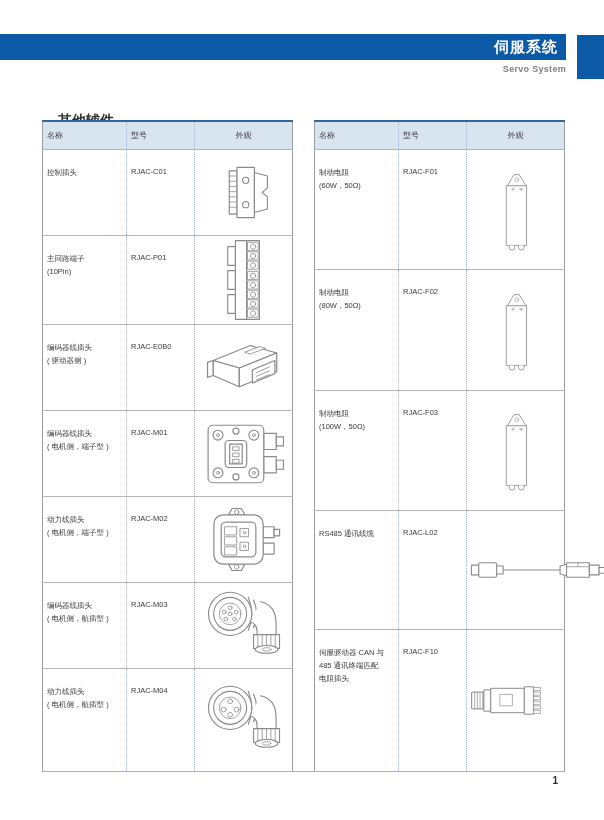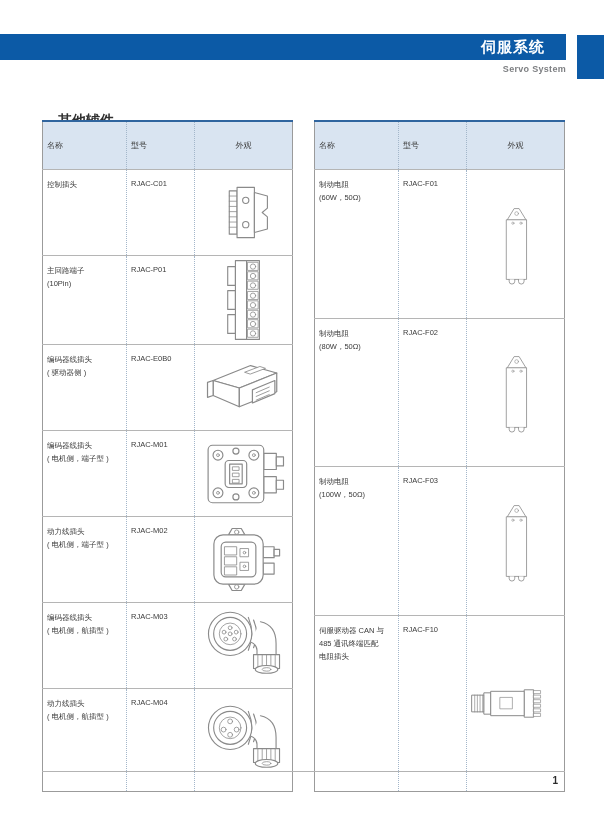--- a/index.html
+++ b/index.html
@@ -5,38 +5,38 @@
   html,body{margin:0;padding:0;}
   body{
     width:604px;height:820px;position:relative;background:#fff;overflow:hidden;
     font-family:"Liberation Sans","DejaVu Sans",sans-serif;color:#3a3a3a;
   }
   
   .topbar{
     position:absolute;top:34px;left:0;width:566px;height:26px;background:#0c5aa6;
     display:flex;align-items:center;justify-content:flex-end;
   }
-  .topbar-title{color:#fff;font-size:15px;font-weight:bold;padding-right:21px;letter-spacing:1px;}
+  .topbar-title{color:#fff;font-size:15px;font-weight:bold;padding-right:8px;letter-spacing:1px;}
   .accent-block{position:absolute;top:35px;right:0;width:27px;height:44px;background:#0c5aa6;}
   .subtitle{position:absolute;top:64px;left:0;width:566px;text-align:right;
     font-size:9px;font-weight:bold;color:#7d7f82;letter-spacing:.3px;}
   .section-title{position:absolute;top:96px;left:42px;font-size:14px;font-weight:bold;color:#2f2f2f;margin:16px;}
   
   .tables-row{position:absolute;top:120px;left:42px;display:flex;gap:21px;}
   table.acc-table{
     width:251px;border-collapse:collapse;table-layout:fixed;
     border:1px solid #9b9b9b;border-top:2px solid #30659f;background:#fff;
   }
   .acc-table th{
     background:#d9e4f1;font-size:8px;font-weight:normal;color:#3c3c3c;
-    height:15px;padding:16px 4px;text-align:left;
+    height:15px;padding:6px 4px;text-align:left;
   }
   .acc-table th.c2{text-align:center;}
   .acc-table td{
-    vertical-align:top;font-size:7.5px;padding:8px 4px 2px 4px;color:#3a3a3a;
+    vertical-align:top;font-size:7.5px;padding:16px 4px 2px 4px;color:#3a3a3a;
     border-top:1px solid #b5b5b5;
   }
   .acc-table th.c1,.acc-table th.c2,.acc-table td.c1,.acc-table td.c2{
     border-left:1px dotted #a3b6ca;
   }
   .acc-table tbody tr{height:86px;}
   .acc-table tbody tr:last-child{height:103px;}
   .acc-table td.c2{text-align:center;vertical-align:middle;padding:2px;}
   .name-line{line-height:13px;}
   .model-text{line-height:11px;}
@@ -285,20 +285,37 @@
     <circle class="thin" cx="33" cy="17" r="3"></circle>
     <rect class="fillw" x="17" y="27" width="32" height="96"></rect>
     <circle class="thin" cx="27" cy="32.5" r="1.8"></circle>
               <circle class="thin" cx="40" cy="32.5" r="1.8"></circle>
     <path class="fillw" d="M21,123 v3 a4.5,4.5 0 0 0 9,0 v-3"></path>
     <path class="fillw" d="M36,123 v3 a4.5,4.5 0 0 0 9,0 v-3"></path>
   </svg></td>
         </tr>
         <tr>
           <td class="c0">
+            <div class="name-line">RS485 通讯线缆</div>
+          </td>
+          <td class="c1 model-text">RJAC-L02</td>
+          <td class="c2 appearance"><svg class="lineart" viewBox="0 0 182 34" width="148" height="28">
+    <path d="M42,17 H112"></path>
+    <rect class="fillw" x="3" y="11" width="9" height="12"></rect>
+    <rect class="fillw" x="12" y="8" width="22" height="18" rx="2"></rect>
+    <rect class="fillw" x="34" y="12" width="8" height="10"></rect>
+    <polygon class="fillw" points="112,12 120,10 120,24 112,22"></polygon>
+    <rect class="fillw" x="120" y="8" width="28" height="18"></rect>
+    <path class="thin" d="M120,13 h28 M134,8 v5"></path>
+    <rect class="fillw" x="148" y="11" width="12" height="12"></rect>
+    <rect class="fillw" x="160" y="14" width="7" height="7"></rect>
+  </svg></td>
+        </tr>
+        <tr>
+          <td class="c0">
             <div class="name-line">伺服驱动器 CAN 与</div>
             <div class="name-line">485 通讯终端匹配</div>
             <div class="name-line">电阻插头</div>
           </td>
           <td class="c1 model-text">RJAC-F10</td>
           <td class="c2 appearance"><svg class="lineart" viewBox="0 0 134 48" width="102" height="37">
     <rect class="fillw" x="4" y="13" width="16" height="22"></rect>
     <path class="thin" d="M7.5,13 v22 M11,13 v22 M14.5,13 v22 M18,13 v22"></path>
     <rect class="fillw" x="20" y="10" width="9" height="28"></rect>
     <rect class="fillw" x="29" y="8" width="44" height="32"></rect>

